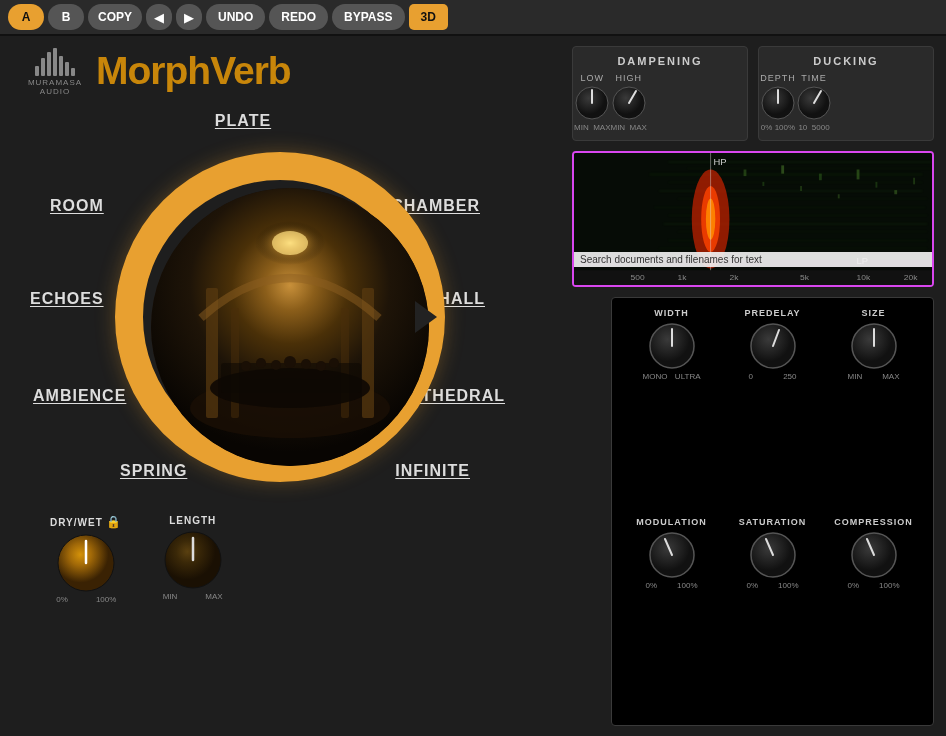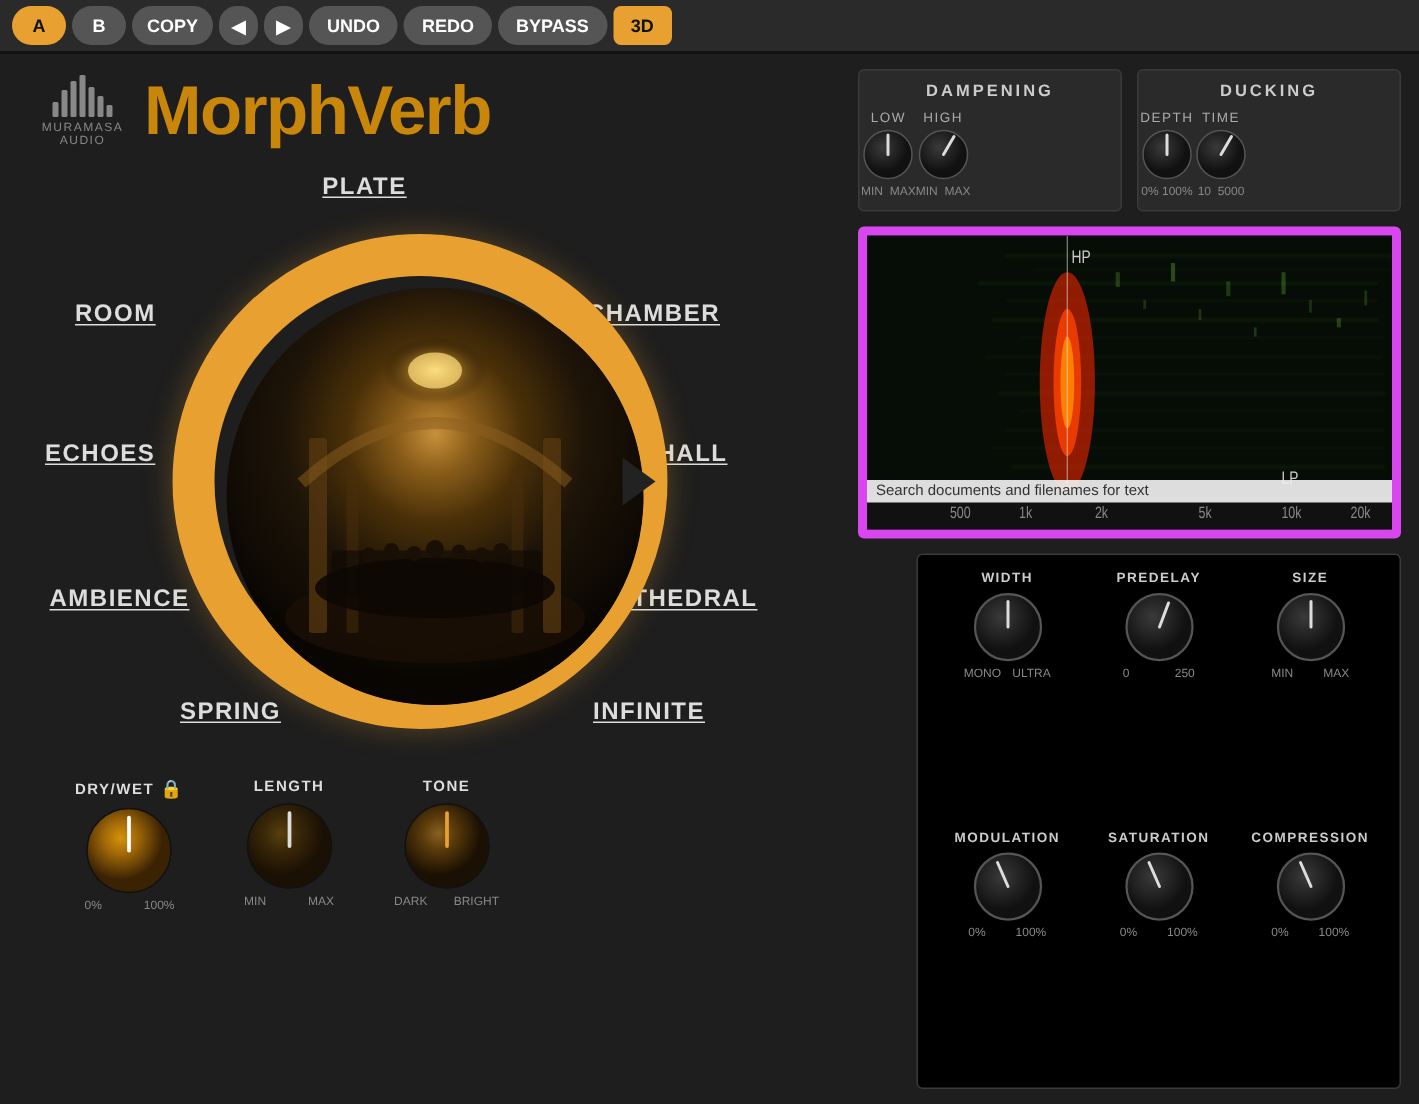--- a/index.html
+++ b/index.html
@@ -123,21 +123,21 @@
       border-radius: 1px;
     }
     .logo-text-small {
       font-size: 8px;
       color: #888;
       letter-spacing: 1px;
       margin-top: 2px;
       text-align: center;
     }
     .app-title {
-      font-size: 46px;
+      font-size: 39px;
       font-weight: bold;
       color: #c8860a;
       letter-spacing: -1px;
     }
 
     
     .wheel-area {
       position: relative;
       width: 500px;
       height: 460px;
@@ -231,23 +231,23 @@
       cursor: pointer;
     }
     .knob-sm {
       width: 36px;
       height: 36px;
     }
 
     
     .spectrum-display {
       background: #0a0f0a;
-      border: 6px solid #d946ef;
+      border: 2px solid #d946ef;
       border-radius: 4px;
-      height: 208px;
+      height: 136px;
       position: relative;
       overflow: hidden;
     }
 
     
     .bottom-controls {
       background: #000000;
       border: 1px solid #3a3a3a;
       border-radius: 4px;
       padding: 10px 14px;
@@ -452,40 +452,20 @@
             <circle cx="30" cy="30" r="28" fill="url(#darkKnob)" stroke="#111" stroke-width="1"></circle>
             <line x1="30" y1="30" x2="30" y2="8" stroke="#ddd" stroke-width="2.5" stroke-linecap="round"></line>
           </svg>
         </div>
         <div class="bl-range">
           <span>MIN</span>
           <span>MAX</span>
         </div>
       </div>
 
-      <div class="bl-knob-group">
-        <div class="bl-knob-title">TONE</div>
-        <div class="knob" style="width:60px;height:60px;">
-          <svg viewBox="0 0 60 60">
-            <defs>
-              <radialGradient id="toneKnob" cx="40%" cy="35%">
-                <stop offset="0%" stop-color="#8a6020"></stop>
-                <stop offset="40%" stop-color="#5a3a0a"></stop>
-                <stop offset="100%" stop-color="#1a1003"></stop>
-              </radialGradient>
-            </defs>
-            <circle cx="30" cy="30" r="28" fill="url(#toneKnob)" stroke="#111" stroke-width="1"></circle>
-            <line x1="30" y1="30" x2="30" y2="8" stroke="#e8a030" stroke-width="2.5" stroke-linecap="round"></line>
-          </svg>
-        </div>
-        <div class="bl-range" style="width:70px;">
-          <span>DARK</span>
-          <span>BRIGHT</span>
-        </div>
-      </div>
 
     </div>
   </div>
 
   <div class="right-panel">
 
     <div class="top-boxes">
 
       <div class="control-box" style="flex:1;">
         <div class="control-box-title">DAMPENING</div>

